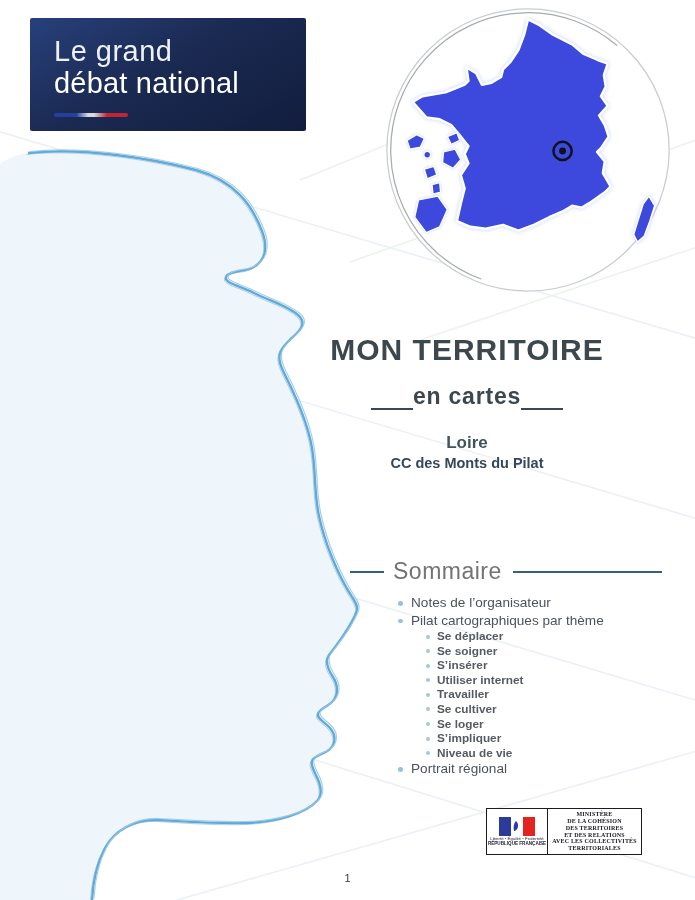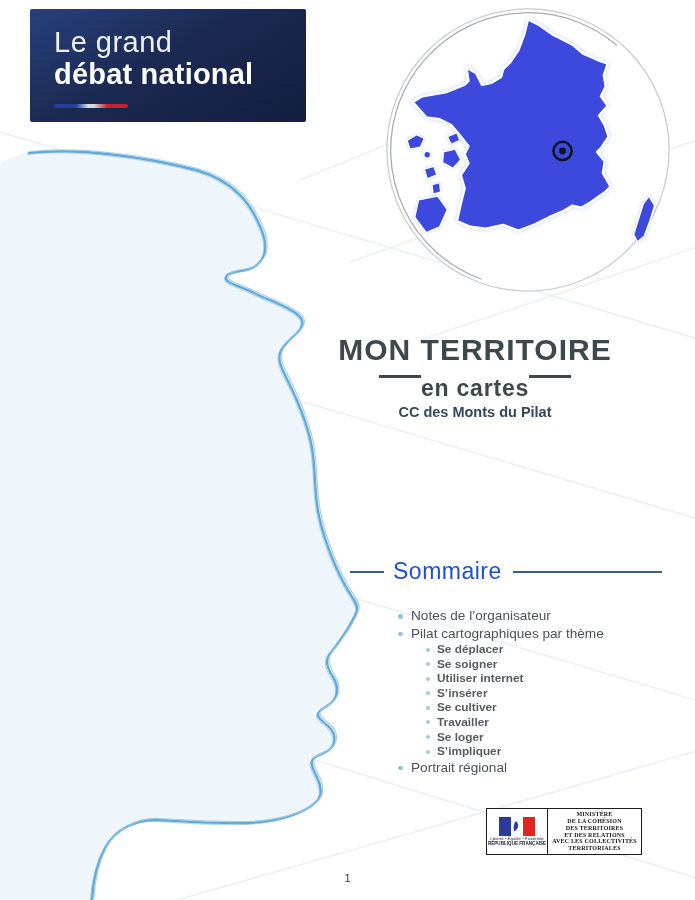--- a/index.html
+++ b/index.html
@@ -3,46 +3,46 @@
 <meta charset="utf-8">
 <style>
   html,body{margin:0;padding:0}
   body{
     width:695px;height:900px;position:relative;overflow:hidden;background:#ffffff;
     font-family:"Liberation Sans",sans-serif;
   }
   .layer{position:absolute;inset:0;pointer-events:none}
   
   .brand-box{
-    position:absolute;left:30px;top:9px;width:276px;height:113px;box-sizing:border-box;
+    position:absolute;left:30px;top:18px;width:276px;height:113px;box-sizing:border-box;
     background:linear-gradient(150deg,#27407c 0%,#1b2a52 45%,#121d3e 100%);
     padding:17px 0 0 24px;border-radius:2px;z-index:5;
   }
   .brand-line1{font-size:29px;font-weight:300;color:#eef2f8;letter-spacing:.5px;line-height:32px}
-  .brand-line2{font-size:29px;font-weight:700;color:#ffffff;letter-spacing:.2px;line-height:33px}
+  .brand-line2{font-size:29px;font-weight:400;color:#ffffff;letter-spacing:.2px;line-height:33px}
   .tricolor{width:74px;height:4px;margin-top:13px;border-radius:2px;
     background:linear-gradient(90deg,#24409c 0%,#24409c 30%,#d6dae2 46%,#d6dae2 54%,#c22433 72%,#c22433 100%)}
   
   .map-circle{position:absolute;left:384px;top:6px;width:288px;height:288px;z-index:4}
   .map-circle svg{display:block;width:100%;height:100%}
   
-  .title-block{position:absolute;left:303px;top:333px;width:344px;text-align:center;z-index:5}
+  .title-block{position:absolute;left:295px;top:333px;width:344px;text-align:center;z-index:5}
   .title-main{font-size:30px;font-weight:800;color:#3d484e;letter-spacing:1px}
-  .title-sub-row{display:flex;align-items:flex-start;justify-content:center;gap:0;margin-top:8px}
+  .title-sub-row{display:flex;align-items:flex-end;justify-content:center;gap:0;margin-top:16px}
   .title-rule{width:42px;height:2.5px;background:#3d484e}
   .title-sub{font-size:23px;font-weight:800;color:#3d484e;letter-spacing:.8px}
   .dept-name{margin-top:23px;font-size:17px;font-weight:700;color:#40545f}
   .terr-name{margin-top:2px;font-size:14.5px;font-weight:700;color:#35475a}
   
   .sommaire{position:absolute;left:350px;top:558px;width:312px;z-index:5}
   .som-head{display:flex;align-items:center}
   .som-rule-l{width:34px;height:2px;background:#3a5f84;margin-right:9px}
   .som-rule-r{flex:1;height:2px;background:#3a5f84;margin-left:11px}
-  .som-title{font-size:23px;font-weight:300;color:#1d4ed8;letter-spacing:.5px}
-  .som-list{margin-top:22px}
+  .som-title{font-size:23px;font-weight:300;color:#737373;letter-spacing:.5px}
+  .som-list{margin-top:9px}
   .l1-item{position:relative;margin-left:48px;padding-left:13px;font-size:13.6px;line-height:17.5px;
     color:#4c525c;font-weight:400}
   .l1-item::before{content:"";position:absolute;left:0;top:7px;width:4.5px;height:4.5px;border-radius:50%;background:#95c3de}
   .l2-item{position:relative;margin-left:76px;padding-left:11px;font-size:11.8px;line-height:14.6px;
     color:#565b63;font-weight:700}
   .l2-item::before{content:"";position:absolute;left:0;top:5.5px;width:4px;height:4px;border-radius:50%;background:#9fc9e1}
   
   .ministry{position:absolute;left:486px;top:808px;width:156px;height:47px;box-sizing:border-box;
     border:1px solid #1c1c1c;background:#fff;display:flex;z-index:5}
   .min-left{width:61px;border-right:1px solid #1c1c1c;display:flex;flex-direction:column;
@@ -143,40 +143,42 @@
   </svg>
 </div>
 
 <div class="title-block">
   <div class="title-main">MON TERRITOIRE</div>
   <div class="title-sub-row">
     <div class="title-rule"></div>
     <div class="title-sub">en cartes</div>
     <div class="title-rule"></div>
   </div>
+  <div class="dept-name">Loire</div>
   <div class="terr-name">CC des Monts du Pilat</div>
 </div>
 
 <div class="sommaire">
   <div class="som-head">
     <div class="som-rule-l"></div>
     <div class="som-title">Sommaire</div>
     <div class="som-rule-r"></div>
   </div>
   <div class="som-list">
     <div class="l1-item">Notes de l’organisateur</div>
     <div class="l1-item">Pilat cartographiques par thème</div>
     <div class="l2-item">Se déplacer</div>
     <div class="l2-item">Se soigner</div>
+    <div class="l2-item">S’insérer</div>
     <div class="l2-item">Utiliser internet</div>
-    <div class="l2-item">S’insérer</div>
+    <div class="l2-item">Travailler</div>
     <div class="l2-item">Se cultiver</div>
-    <div class="l2-item">Travailler</div>
     <div class="l2-item">Se loger</div>
     <div class="l2-item">S’impliquer</div>
+    <div class="l2-item">Niveau de vie</div>
     <div class="l1-item">Portrait régional</div>
   </div>
 </div>
 
 <div class="ministry">
   <div class="min-left">
     <svg class="flag" viewBox="0 0 36 19">
       <rect x="0" y="0" width="12" height="19" fill="#2a3b9c"></rect>
       <rect x="12" y="0" width="12" height="19" fill="#ffffff"></rect>
       <rect x="24" y="0" width="12" height="19" fill="#e2231f"></rect>

